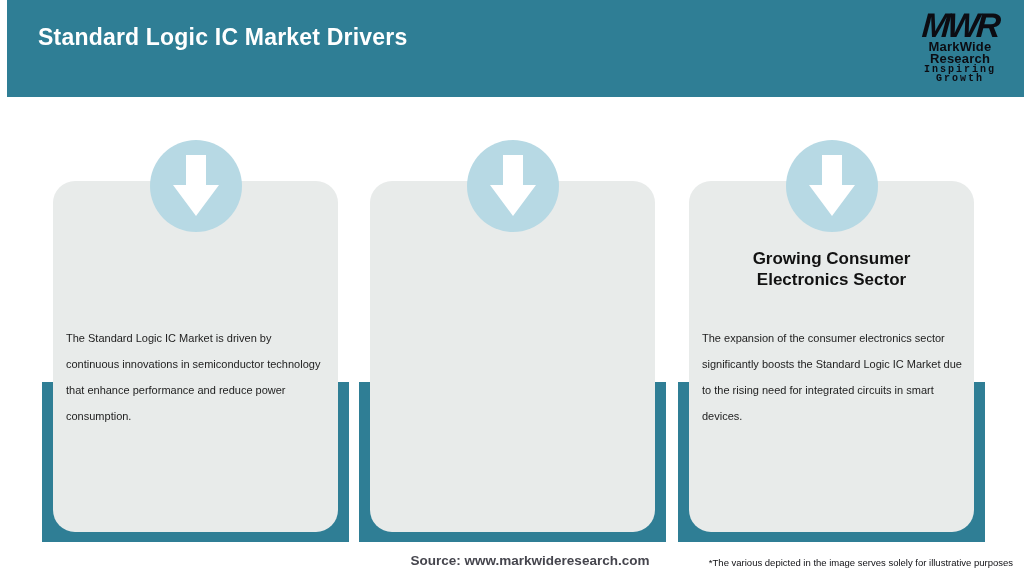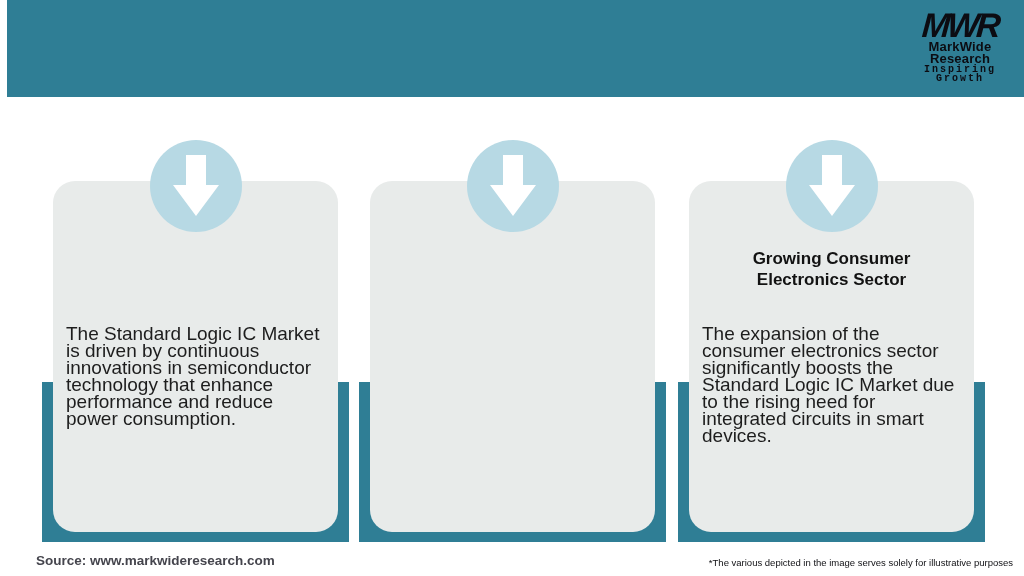--- a/index.html
+++ b/index.html
@@ -89,57 +89,59 @@
     text-align: center;
     white-space: pre-line;
     font-size: 17px;
     font-weight: 700;
     color: #121212;
     line-height: 21px;
   }
   .card-desc {
     position: absolute;
     left: 13px; right: 12px; top: 144px;
-    font-size: 19px;
-    line-height: 17px;
+    font-size: 11px;
+    line-height: 26px;
     color: #1d1d1d;
   }
   .circle {
     position: absolute;
     left: 50%; top: 0;
     transform: translateX(-50%);
     width: 92px; height: 92px;
     border-radius: 50%;
     background: #B7D9E4;
     display: flex;
     align-items: center;
     justify-content: center;
   }
   .circle svg { display: block; margin-top: 2px; }
 
   
   .source-line {
     position: absolute;
     left: 0; right: 0; top: 553px;
+    text-align: center;
     font-size: 13.5px;
     font-weight: 700;
     color: #45454d;
     padding-left: 36px;
   }
   .disclaimer {
     position: absolute;
     right: 11px; top: 557px;
     font-size: 9.5px;
     color: #101014;
   }
 </style>
 </head>
 <body>
 
 <div class="header">
+  <div class="header-title">Standard Logic IC Market Drivers</div>
   <div class="logo">
     <div class="logo-monogram">MWR</div>
     <div class="logo-name">MarkWide Research</div>
     <div class="logo-tagline">Inspiring Growth</div>
   </div>
 </div>
 
 <div class="card-group g1">
   <div class="underlay"></div>
   <div class="card">

